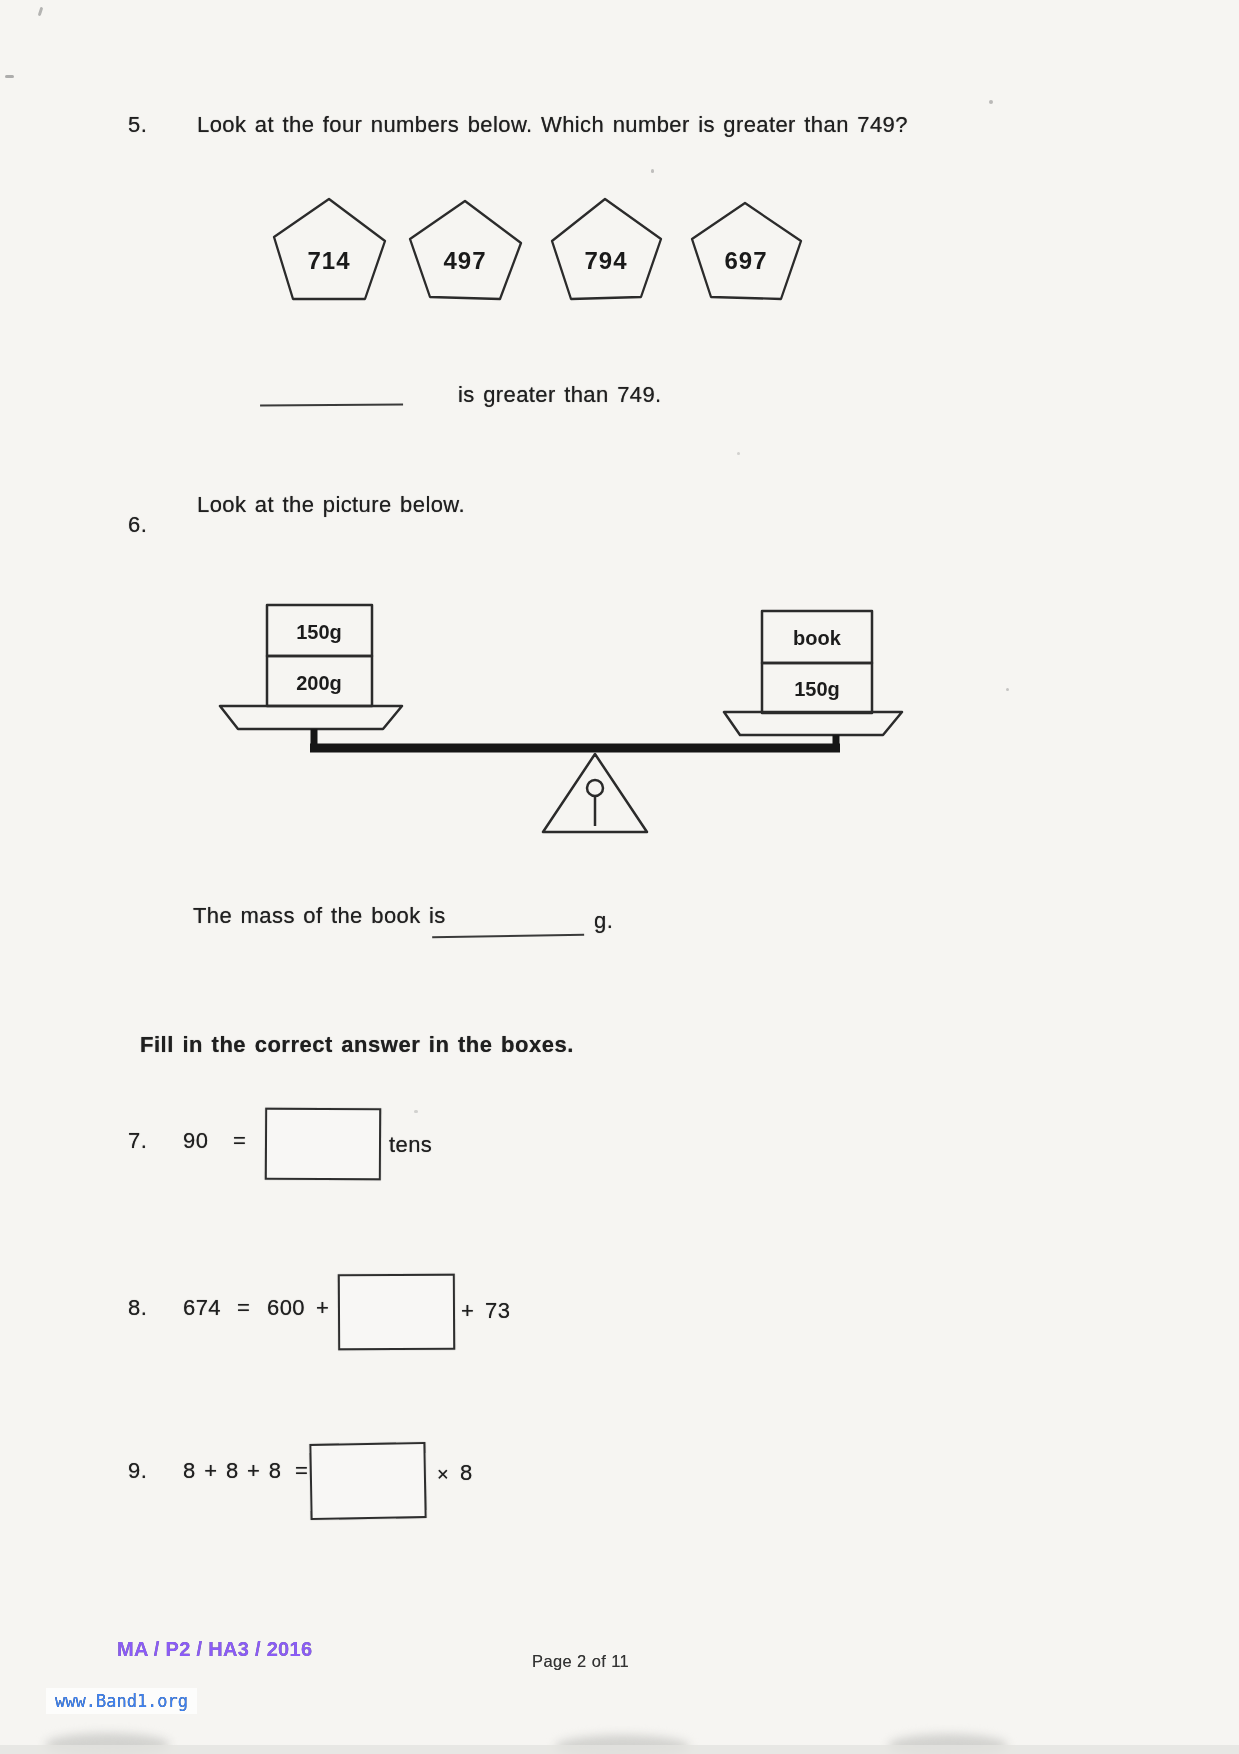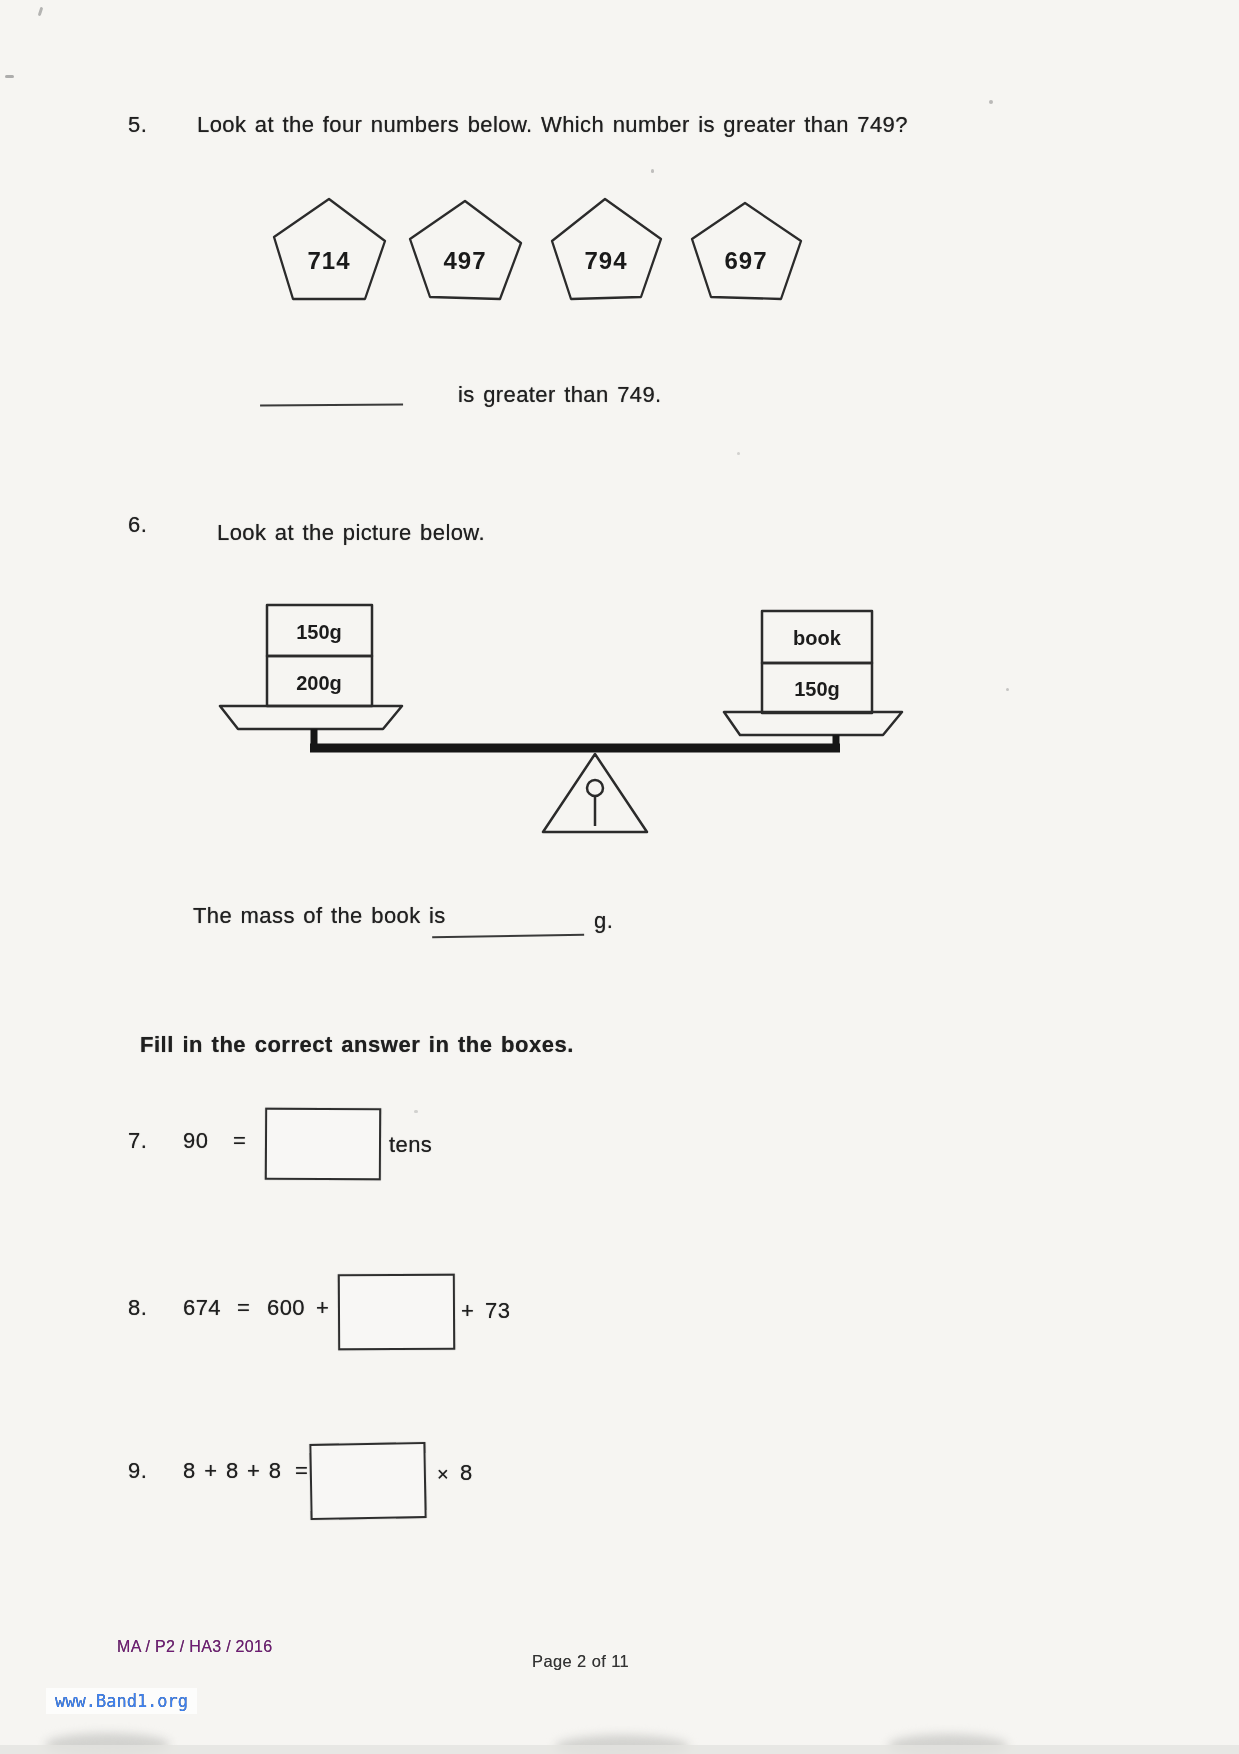--- a/index.html
+++ b/index.html
@@ -19,21 +19,21 @@
     position:absolute; border:2.5px solid #2e2e2e;
     box-shadow:0 0 1px rgba(0,0,0,.55);
     background:rgba(255,255,255,.25);
   }
   .blank { position:absolute; border-bottom:2.5px solid #3a3a3a; height:20px; }
   .figure, .pents { position:absolute; }
   .figure text { font:bold 20px "Liberation Sans","DejaVu Sans",sans-serif; fill:#1c1c1c; text-anchor:middle; }
   .pents text  { font:bold 24px "Liberation Sans","DejaVu Sans",sans-serif; fill:#1a1a1a; text-anchor:middle; letter-spacing:1px; }
   .stroke { fill:none; stroke:#2b2b2b; stroke-width:2.5; stroke-linejoin:round; }
   .heavy  { stroke:#161616; }
-  .footer-code { position:absolute; font-size:16px; font-weight:normal; letter-spacing:.3px; color:#701a75; text-shadow:0 0 .6px rgba(30,30,30,.7); white-space:nowrap; }
+  .footer-code { position:absolute; font-size:20px; font-weight:bold; letter-spacing:.3px; color:#8b5cf6; text-shadow:0 0 .6px rgba(30,30,30,.7); white-space:nowrap; }
   .footer-page { position:absolute; font-size:16.5px; color:#333; letter-spacing:.4px; text-shadow:0 0 .6px rgba(40,40,40,.6); white-space:nowrap; }
   .watermark {
     position:absolute; font-family:"DejaVu Sans Mono","Liberation Mono",monospace;
     font-size:17px; color:#3b82f6; background:#fdfdfc; padding:3px 9px;
     text-shadow:0 0 .5px rgba(0,0,0,.8); white-space:nowrap;
   }
   .speck { position:absolute; background:#7d7d7d; border-radius:2px; }
   .smudge { position:absolute; background:#d2d2cf; filter:blur(5px); border-radius:50%; }
   .bottom-strip { position:absolute; left:0; bottom:0; width:100%; height:9px; background:#e4e3e0; opacity:.8; }
 </style>
@@ -53,21 +53,21 @@
     <text x="76" y="75">714</text>
     <text x="212" y="75">497</text>
     <text x="353" y="75">794</text>
     <text x="493" y="75">697</text>
   </svg>
 
   <div class="blank" style="left:260px; top:384px; width:143px; transform:rotate(-0.5deg);"></div>
   <div class="t" style="left:417px; top:382px;margin-left:41px;">is greater than 749.</div>
 
   <div class="t" style="left:128px; top:512px;">6.</div>
-  <div class="t" style="left:197px; top:520px;margin-left:20px;">Look at the picture below.</div>
+  <div class="t" style="left:197px; top:492px;">Look at the picture below.</div>
 
   <svg class="figure" style="left:210px; top:598px;" width="700" height="245" viewBox="0 0 700 245">
 
     <rect class="stroke" x="57" y="7" width="105" height="51"></rect>
     <rect class="stroke" x="57" y="58" width="105" height="50"></rect>
 
     <polygon class="stroke" points="10,108 192,108 173,131 28,131"></polygon>
 
     <rect class="stroke" x="552" y="13" width="110" height="52"></rect>
     <rect class="stroke" x="552" y="65" width="110" height="50"></rect>

